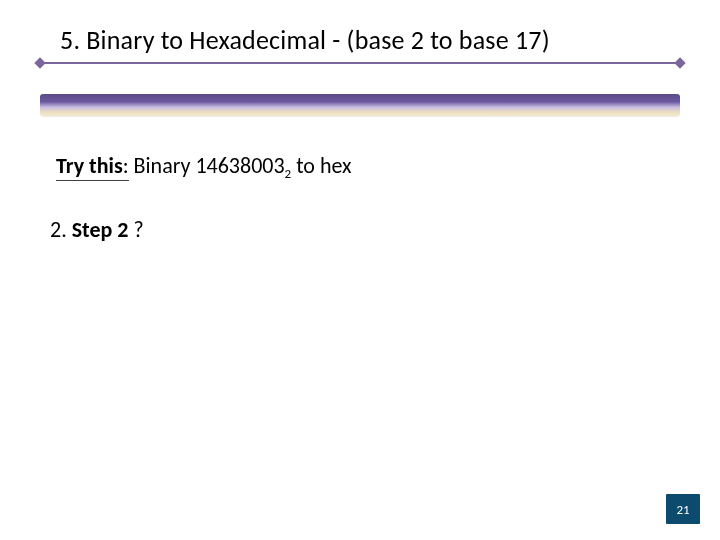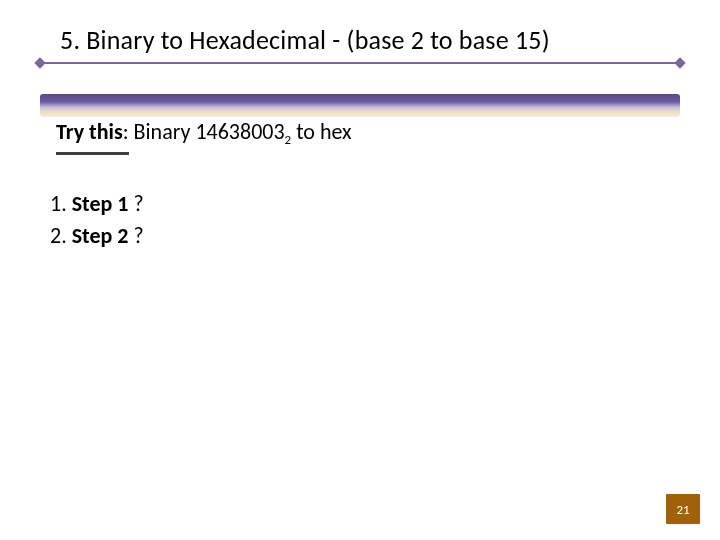--- a/index.html
+++ b/index.html
@@ -51,66 +51,62 @@
     box-shadow: 0 1px 0 rgba(0,0,0,0.08);
   }
 
   .prompt {
     margin: 2px 0 0 56px;
     font-size: 22px;
   }
   .prompt .lead { font-weight: 700; }
   .prompt .colon { font-weight: 400; color: #000; }
   .prompt .base { font-size: 13px; vertical-align: sub; }
-  .underline-colon { display:inline-block; border-bottom:3px solid #404040; padding-bottom:7px; }
+  .underline-colon { display:inline-block; border-bottom:1px solid #404040; padding-bottom:1px;margin-top:34px; }
 
   .steps {
     margin: 34px 0 0 50px;
     font-size: 22px;
     line-height: 1.35;
   }
   .steps .row { margin-bottom: 2px; }
   .steps .num { font-weight: 400; }
   .steps .bold { font-weight: 700; }
 
   .pagenum {
     position: absolute;
     right: 20px;
     bottom: 16px;
     width: 34px;
     height: 30px;
-    background: #a16207;
+    background: #0c4a6e;
     color: #fff;
     font-size: 13px;
     display: flex;
     align-items: center;
     justify-content: center;
     border-radius: 1px;
   }
 </style>
 </head>
 <body>
 
 <div class="title-wrap">
-  <div class="title">5. Binary to Hexadecimal - (base 2 to base 15)</div>
+  <div class="title">5. Binary to Hexadecimal - (base 2 to base 17)</div>
 </div>
 <div class="title-rule"></div>
 
 <div class="banner"></div>
 
 <div class="prompt">
   <span class="underline-colon">
     <span class="lead">Try this</span><span class="colon">:</span>
   </span><span>  Binary </span><span>14638003</span><span class="base">2</span><span> to hex</span>
 </div>
 
 <div class="steps">
   <div class="row">
-    <span class="num">1.</span>
-    <span class="bold">Step 1</span><span> ?</span>
-  </div>
-  <div class="row">
     <span class="num">2.</span>
     <span class="bold">Step 2</span><span> ?</span>
   </div>
 </div>
 
 <div class="pagenum">21</div>
 
 </body></html>

